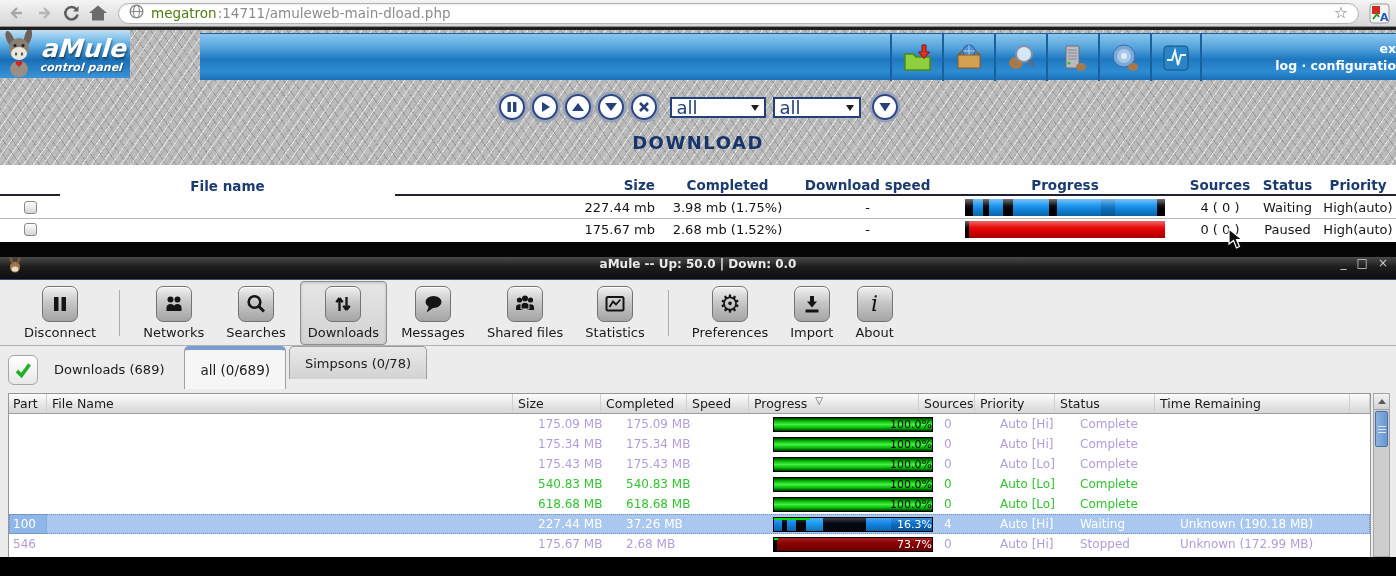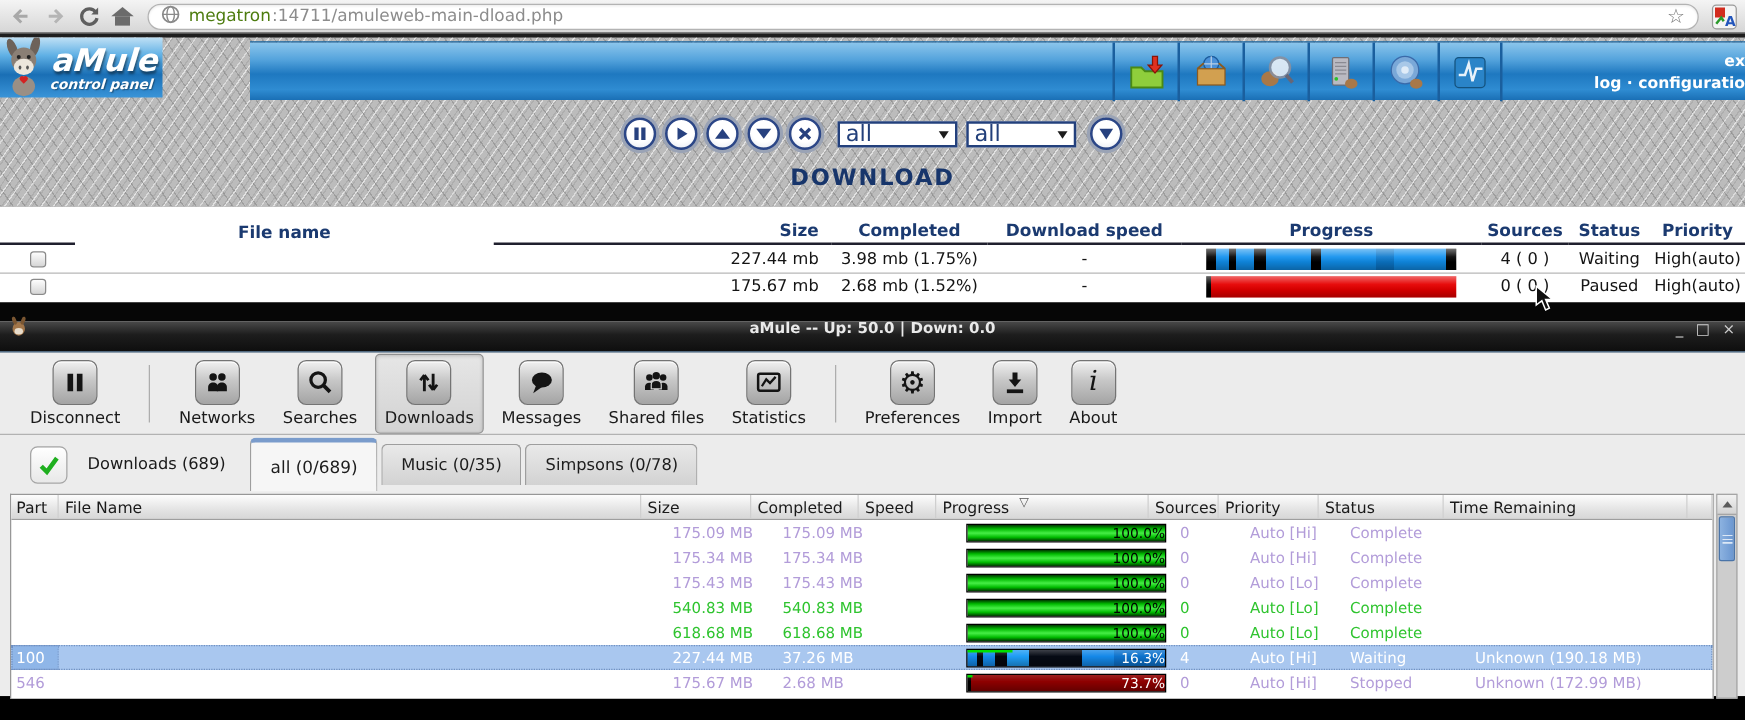--- a/index.html
+++ b/index.html
@@ -65,35 +65,35 @@
     linear-gradient(90deg,#000 0 4%,#1090ee 4% 9%,#000 9% 12%,#1090ee 12% 19%,#000 19% 24%,#1090ee 24% 42%,#000 42% 46%,#1090ee 46% 68%,#0b78cc 68% 75%,#1090ee 75% 96%,#000 96% 100%)}
   .wbar-red{background:
     linear-gradient(180deg, rgba(255,255,255,.40) 0%, rgba(255,255,255,.05) 38%, rgba(0,0,0,.08) 62%, rgba(0,0,0,.28) 100%),
     linear-gradient(90deg,#000 0 2%,#e60000 2% 100%)}
 
   .gap1{height:15px;background:#060606}
   .gap2{height:19px;background:#000}
 
   
   .win{height:300px;background:#ececec}
-  .tbar{height:23px;background:linear-gradient(180deg,#4a4a4a,#1d1d1d 45%,#0e0e0e);border-bottom:1px solid #30506e;display:flex;align-items:flex-end;padding:12px 8px;position:relative}
+  .tbar{height:23px;background:linear-gradient(180deg,#4a4a4a,#1d1d1d 45%,#0e0e0e);border-bottom:1px solid #30506e;display:flex;align-items:flex-start;padding:0 8px;position:relative}
   .tbar-title{position:absolute;left:0;right:0;text-align:center;color:#eaeaea;font-size:12px;font-weight:bold}
   .tbar-btns{margin-left:auto;display:flex;gap:10px;z-index:2}
   .tbar-btns span{color:#cfcfcf;font-size:12px;line-height:1;cursor:pointer}
 
   .toolbar{height:66px;border-bottom:1px solid #b2b2b2;display:flex;align-items:center;padding-left:16px;gap:6px}
   .tbtn{display:flex;flex-direction:column;align-items:center;gap:3px;padding:4px 7px;border:1px solid transparent;border-radius:4px;cursor:pointer}
   .tbtn.active{border-color:#8f8f8f;background:linear-gradient(180deg,#e6e6e6,#d2d2d2);box-shadow:inset 0 1px 3px rgba(0,0,0,.18)}
   .tb-icon{width:36px;height:36px;border:1px solid #747474;border-radius:7px;background:linear-gradient(180deg,#f1f1f1,#c7c7c7 45%,#a4a4a4);box-shadow:inset 0 1px 0 #fff;display:flex;align-items:center;justify-content:center}
   .tb-label{font-size:13px;color:#1a1a1a}
   .tb-glyph{font-size:24px;line-height:1;color:#141414}
   .tb-glyph.serif{font-family:"DejaVu Serif",serif;font-style:italic;font-size:22px}
   .tsep{width:1px;height:46px;background:#adadad;margin:0 9px;flex:none}
 
-  .tabrow{height:47px;display:flex;align-items:center;padding-left:24px;position:relative}
+  .tabrow{height:47px;display:flex;align-items:flex-start;padding-left:8px;position:relative}
   .chkbtn{width:30px;height:30px;border:1px solid #a5a5a5;border-radius:6px;background:linear-gradient(180deg,#ffffff,#e8e8e8);display:flex;align-items:center;justify-content:center;align-self:center;cursor:pointer}
   .dl-count{font-size:13px;color:#1a1a1a;margin:0 20px 0 16px;align-self:center}
   .tab{height:33px;padding:0 15px;background:linear-gradient(180deg,#e9e9e9,#d2d2d2);border:1px solid #9e9e9e;border-bottom:none;border-radius:5px 5px 0 0;font-size:13px;color:#1c1c1c;display:flex;align-items:center;margin-right:3px;cursor:pointer}
   .tab.active{height:43px;background:#f6f6f6;border-top:4px solid #7a9ccc;font-size:13.5px}
 
   .dtable{height:164px;display:flex;margin:0 6px 0 8px}
   .dt-main{flex:1;background:#fff;border:1px solid #979797;border-bottom:none;overflow:hidden}
   .dt-hrow{display:flex;height:20px;background:linear-gradient(180deg,#fdfdfd,#e4e4e4 60%,#d7d7d7);border-bottom:1px solid #9e9e9e;font-size:12.5px;color:#1a1a1a}
   .dt-hcell{display:flex;align-items:center;padding-left:5px;border-right:1px solid #cfcfcf;height:100%}
   .dt-row{display:flex;align-items:center;height:20px;font-size:12px}
@@ -454,21 +454,20 @@
   </div>
 
   <div class="tabrow">
     <span class="chkbtn">
       <svg width="20" height="20">
           <path d="M4 11 L8.5 15.5 L16.5 4.5" fill="none" stroke="#1faf1f" stroke-width="3.6"></path>
         </svg>
     </span>
     <span class="dl-count">Downloads (689)</span>
     <span class="tab active">all (0/689)</span>
-    <span class="tab">Music (0/35)</span>
     <span class="tab">Simpsons (0/78)</span>
   </div>
 
   <div class="dtable">
     <div class="dt-main">
       <div class="dt-hrow">
         <span class="dt-hcell c-part">Part</span>
         <span class="dt-hcell c-file">File Name</span>
         <span class="dt-hcell c-size">Size</span>
         <span class="dt-hcell c-comp">Completed</span>

